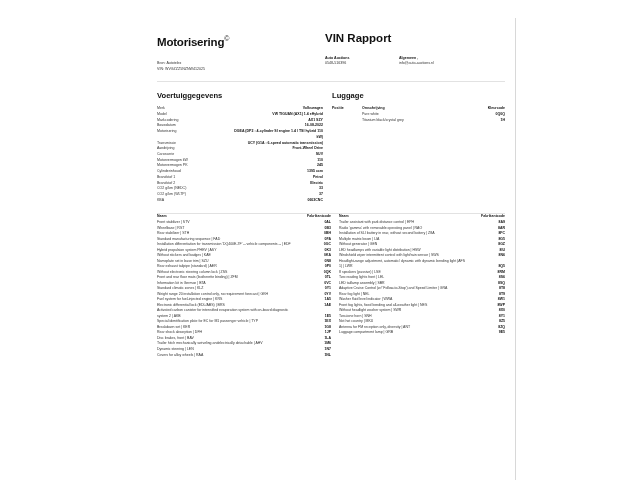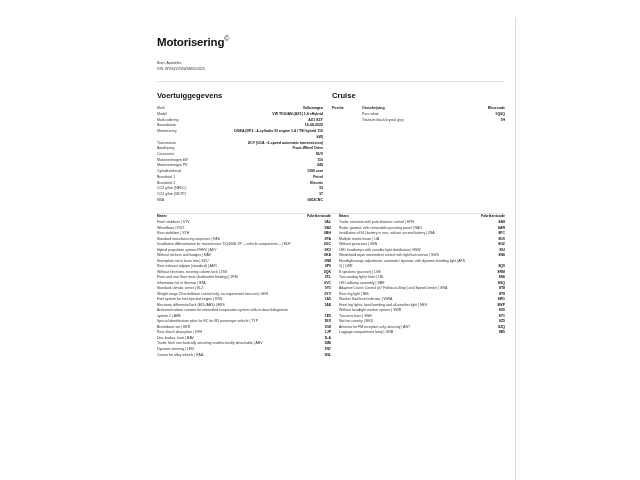--- a/index.html
+++ b/index.html
@@ -165,20 +165,33 @@
 
     <div class="pad">
       <div class="hdr">
         <div class="hdr-left">
           <div class="brand"><span>Motorisering</span><span class="reg">©</span></div>
           <div class="meta">
             <div>Bron: Autotelex</div>
             <div>VIN: WVGZZZ5NZNW412025</div>
           </div>
         </div>
+        <div class="hdr-right">
+          <div class="rapport">VIN Rapport</div>
+          <div class="meta-cols">
+            <div class="meta-col">
+              <span class="meta-b">Auto Auctions</span>
+              <span>0548-516396</span>
+            </div>
+            <div class="meta-col">
+              <span class="meta-b">Algemeen ,</span>
+              <span>info@auto-auctions.nl</span>
+            </div>
+          </div>
+        </div>
       </div>
       <div class="rule"></div>
     </div>
 
     <div class="pad cols">
       <div class="col-left">
         <div class="sect-title">Voertuiggegevens</div>
         <div>
           <div class="spec">
               <span class="k">Merk</span>
@@ -241,21 +254,21 @@
               <span class="v">37</span>
             </div>
           <div class="spec">
               <span class="k">KBA</span>
               <span class="v">0603CNC</span>
             </div>
         </div>
       </div>
 
       <div class="col-right">
-        <div class="sect-title">Cruise</div>
+        <div class="sect-title">Luggage</div>
         <div class="kl-head">
           <span class="kl-pos">Positie</span>
           <span class="kl-desc">Omschrijving</span>
           <span class="kl-code">Kleurcode</span>
         </div>
         <div class="kl-row">
           <span class="kl-pos"></span>
           <span class="kl-desc">Pure white</span>
           <span class="kl-code">0Q0Q</span>
         </div>

